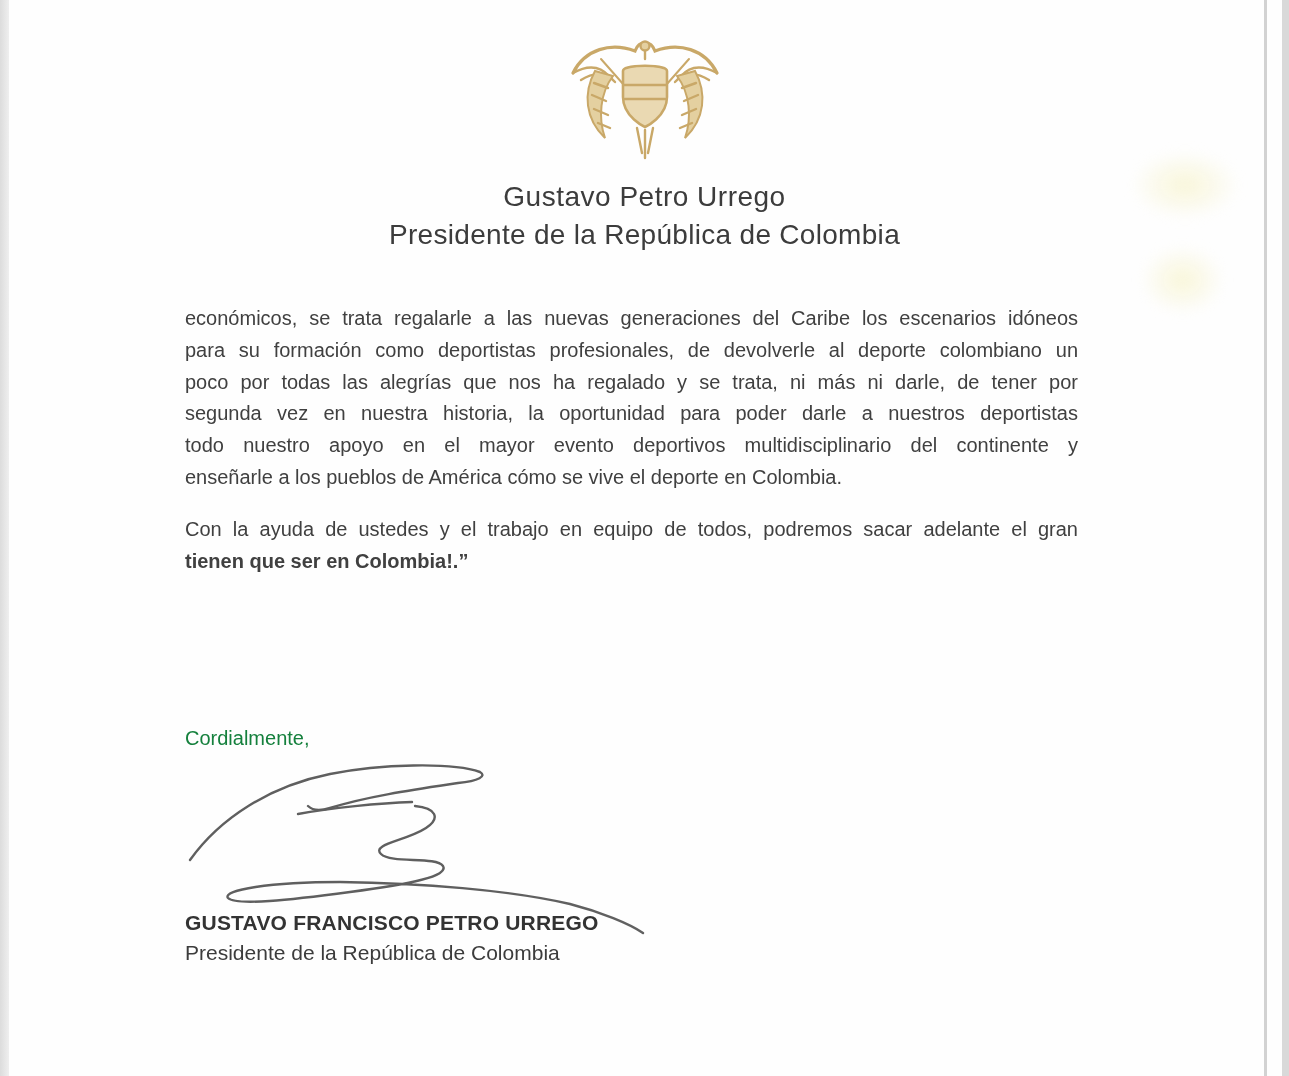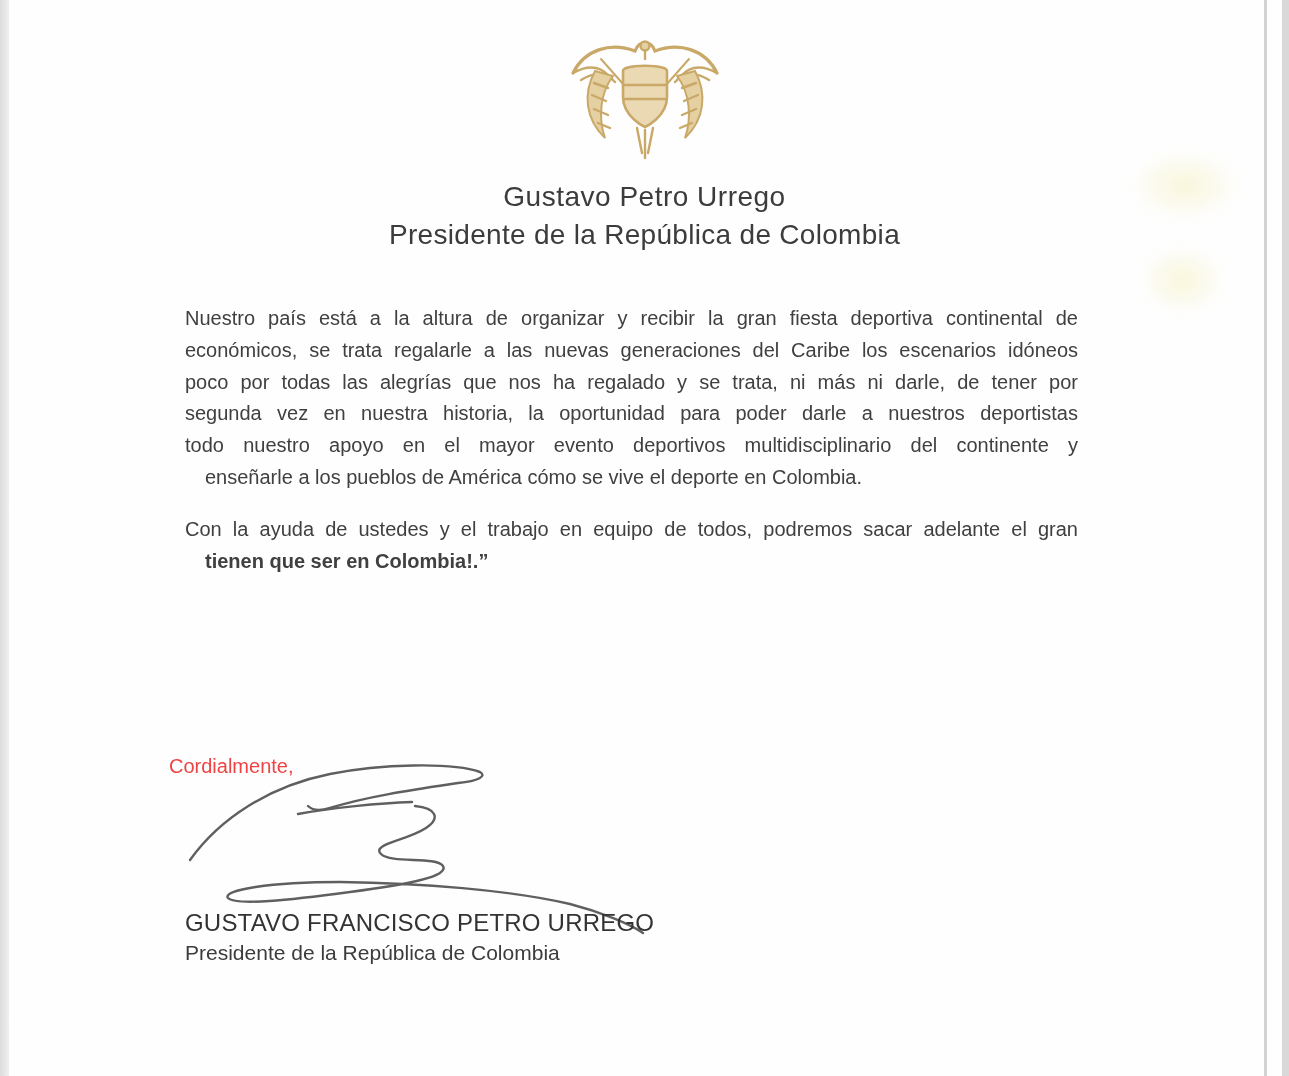--- a/index.html
+++ b/index.html
@@ -34,31 +34,31 @@
 
   
   .letter-body{position:absolute;left:185px;top:303px;width:893px;}
   .paragraph{margin:0 0 20px 0;}
   .line{
     height:31.8px;line-height:31.8px;
     font-size:20px;color:#404040;
     text-align:justify;text-align-last:justify;
     overflow:hidden;white-space:normal;
   }
-  .line.last{text-align-last:left;margin-left:20px;}
+  .line.last{text-align-last:left;}
   .bold{font-weight:bold;}
 
-  .closing{position:absolute;left:169px;top:727px;font-size:20px;color:#ef4444;margin-top:28px;}
+  .closing{position:absolute;left:185px;top:727px;font-size:20px;color:#15803d;}
 
   
   .signature{position:absolute;left:180px;top:756px;width:475px;height:190px;}
   .signature svg{width:100%;height:100%;}
 
   .signer{position:absolute;left:185px;top:908px;width:700px;}
-  .signer .name{font-size:24px;font-weight:normal;color:#333333;line-height:30px;letter-spacing:.2px;}
+  .signer .name{font-size:21px;font-weight:bold;color:#333333;line-height:30px;letter-spacing:.2px;}
   .signer .title{font-size:21px;color:#3c3c3c;line-height:30px;}
 </style>
 </head>
 <body>
 
 <div class="page">
 
   <div class="edge-left"></div>
   <div class="edge-right-line"></div>
   <div class="edge-right-strip"></div>
@@ -96,22 +96,22 @@
     </svg>
   </div>
 
   <div class="letterhead">
     <div class="name">Gustavo Petro Urrego</div>
     <div class="title">Presidente de la República de Colombia</div>
   </div>
 
   <div class="letter-body">
       <div class="paragraph">
-        <div class="line"><span>Nuestro país está a la altura de organizar y recibir la gran fiesta deportiva continental de</span></div>
         <div class="line"><span>económicos, se trata regalarle a las nuevas generaciones del Caribe los escenarios idóneos</span></div>
+        <div class="line"><span>para su formación como deportistas profesionales, de devolverle al deporte colombiano un</span></div>
         <div class="line"><span>poco por todas las alegrías que nos ha regalado y se trata, ni más ni darle, de tener por</span></div>
         <div class="line"><span>segunda vez en nuestra historia, la oportunidad para poder darle a nuestros deportistas</span></div>
         <div class="line"><span>todo nuestro apoyo en el mayor evento deportivos multidisciplinario del continente y</span></div>
         <div class="line last"><span>enseñarle a los pueblos de América cómo se vive el deporte en Colombia.</span></div>
       </div>
       <div class="paragraph">
         <div class="line"><span>Con la ayuda de ustedes y el trabajo en equipo de todos, podremos sacar adelante el gran</span></div>
         <div class="line last"><span class="bold">tienen que ser en Colombia!.”</span></div>
       </div>
     </div>

